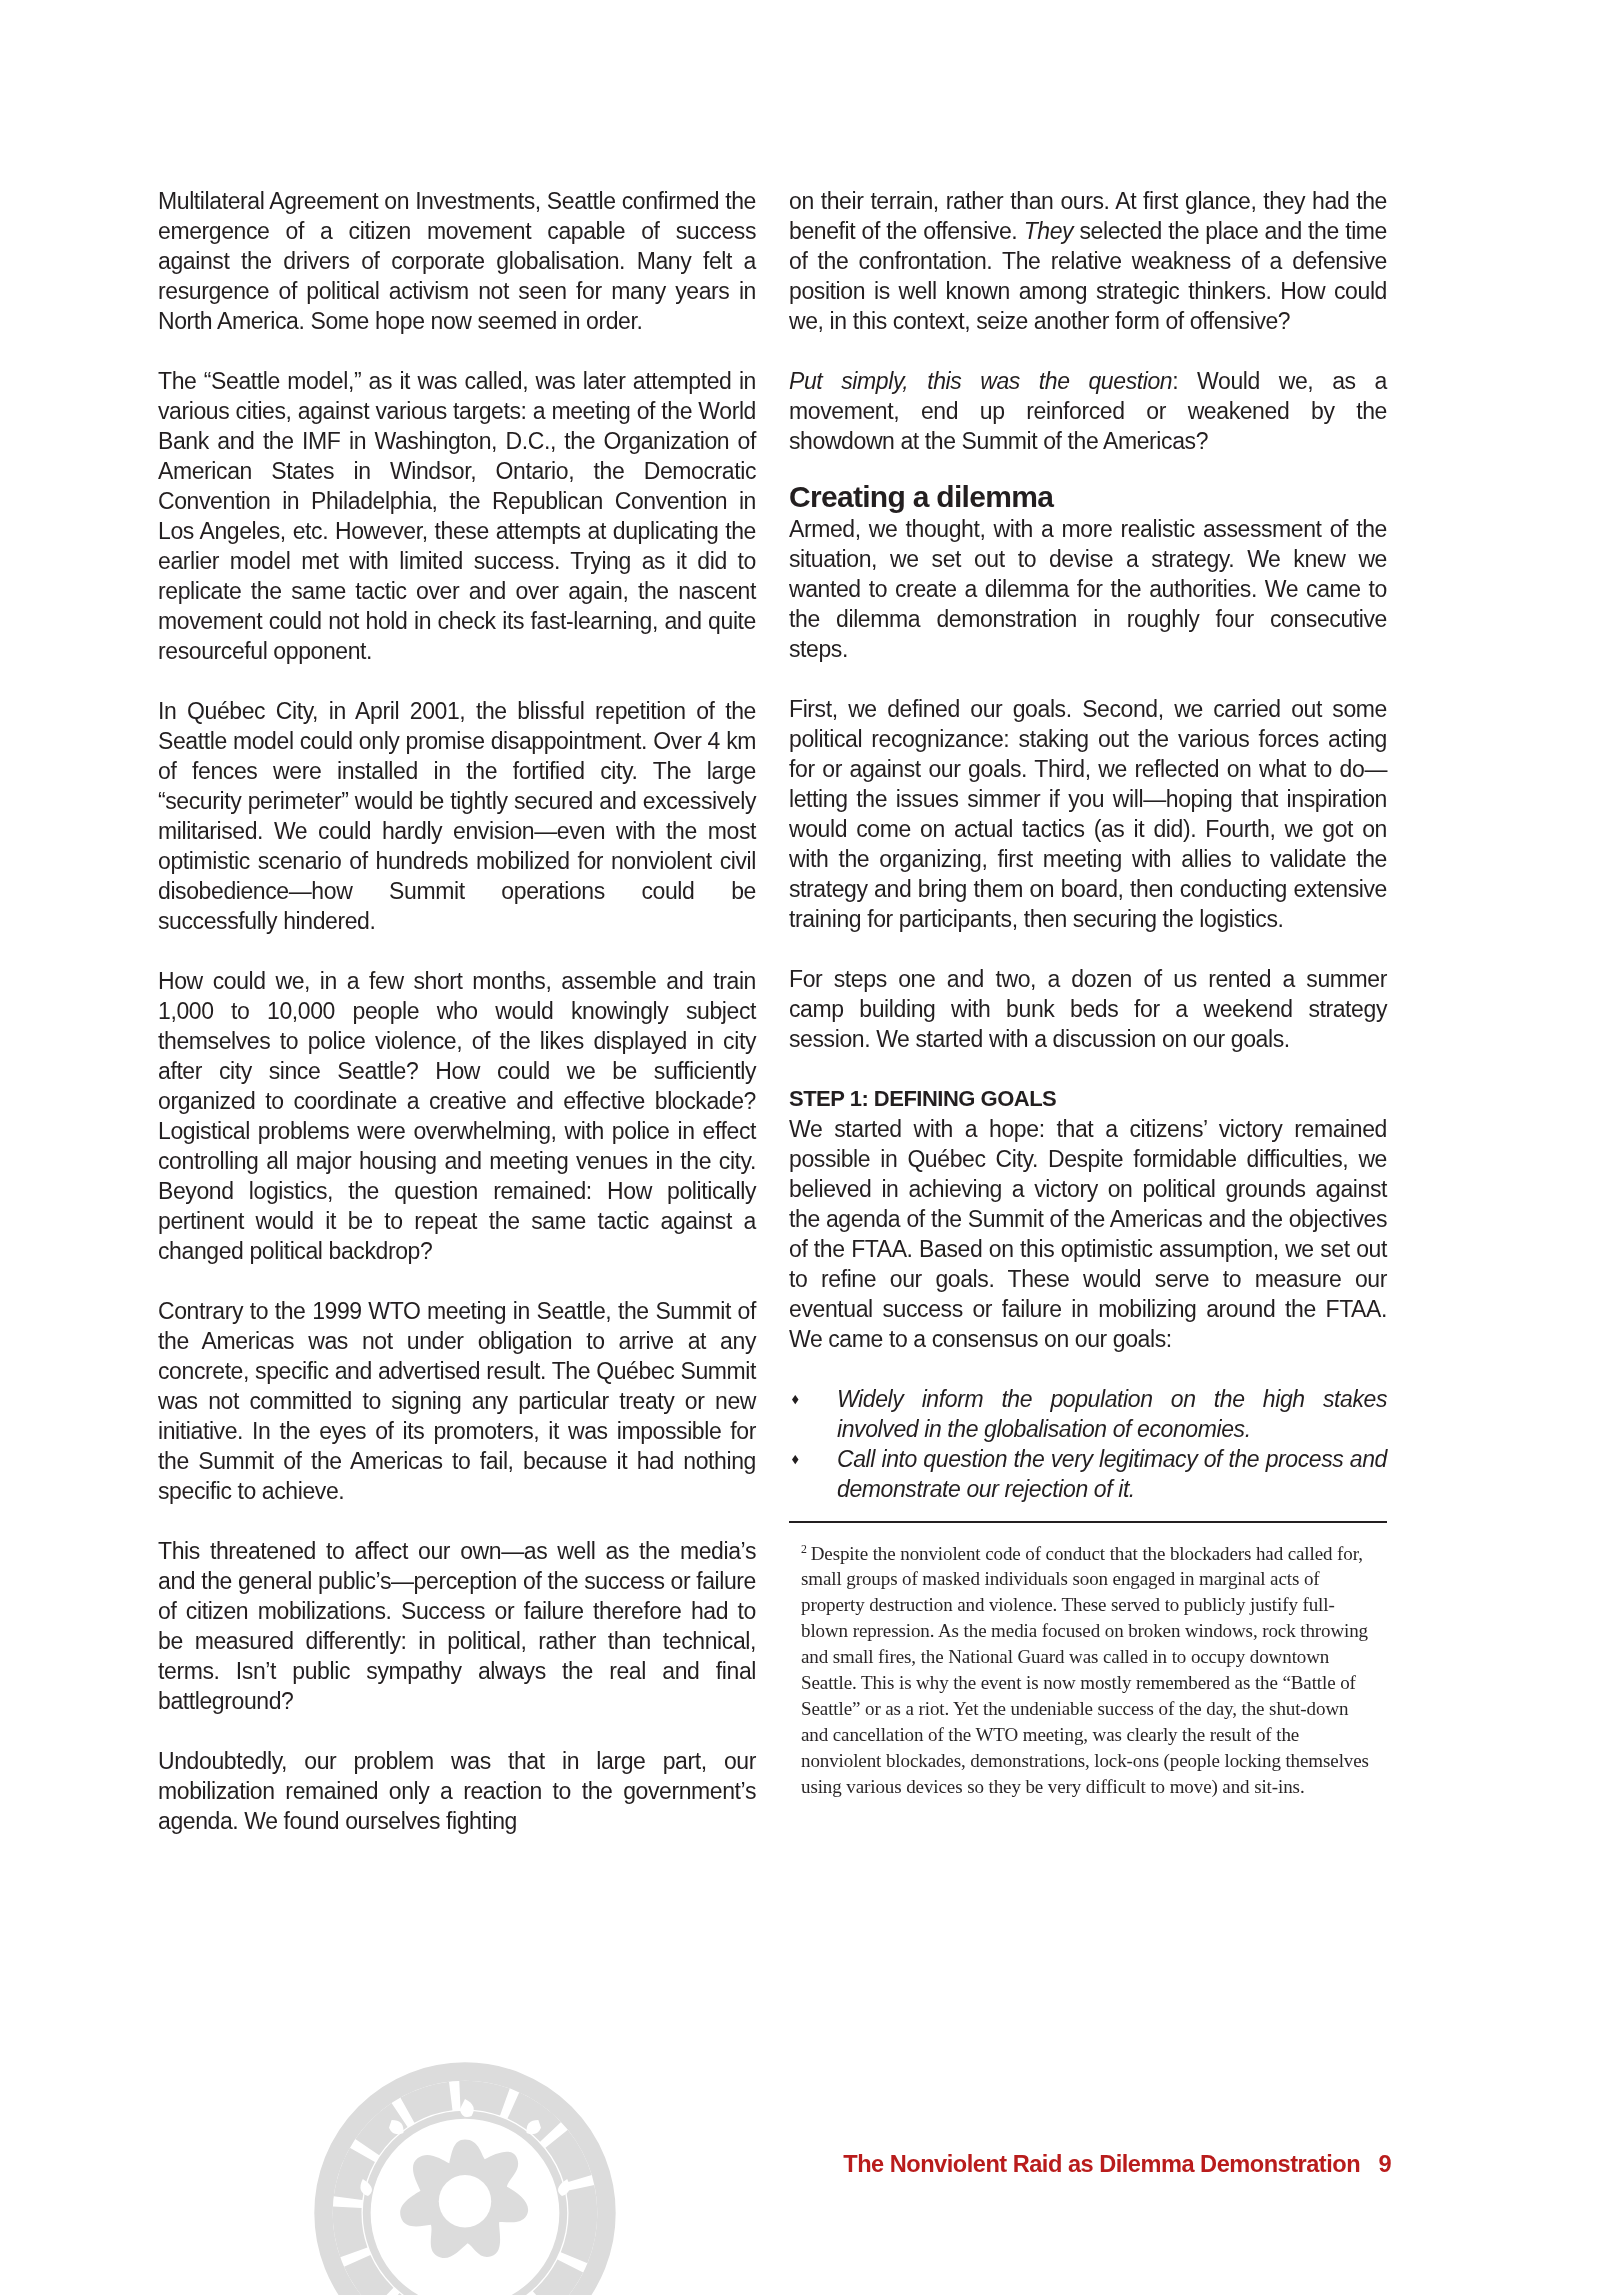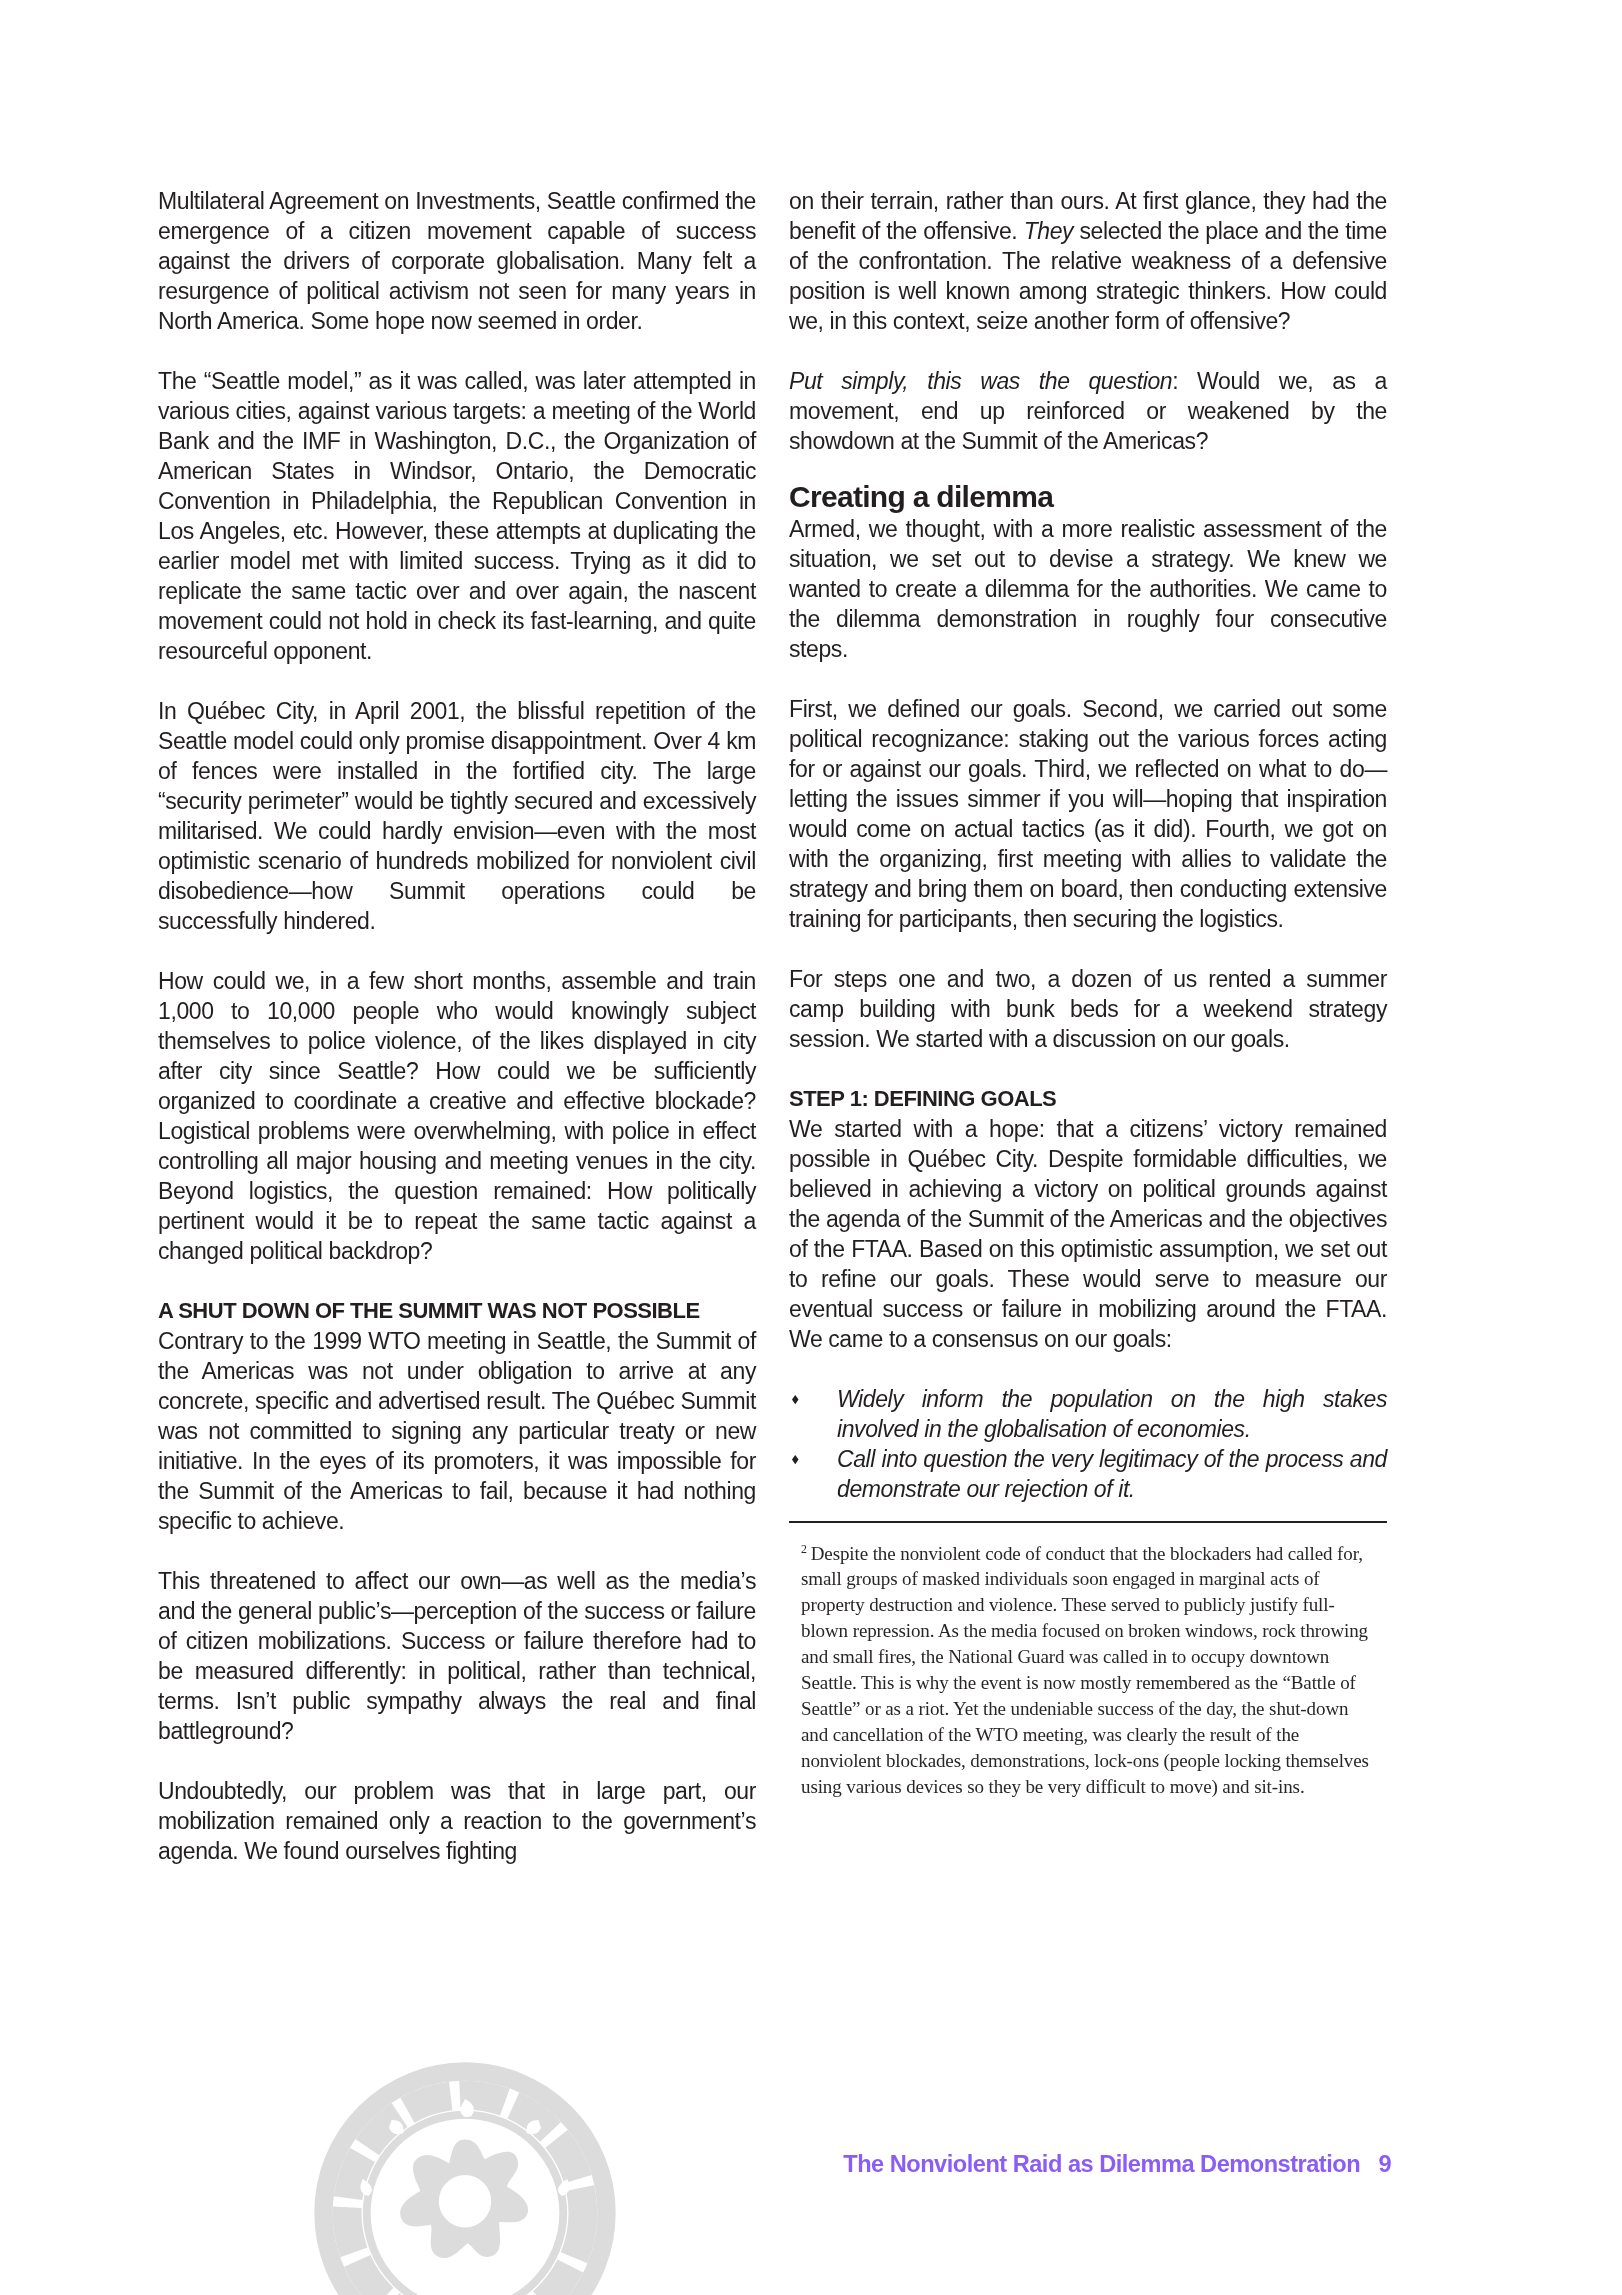--- a/index.html
+++ b/index.html
@@ -25,21 +25,21 @@
   ul.goals li { position: relative; padding-left: 48px; text-align: justify; font-style: italic; }
   ul.goals li .bullet { position: absolute; left: 3.3px; top: 11.8px; width: 6.5px; height: 9.2px; }
 
   .footnote-rule { border: none; border-top: 2px solid #231f20; margin: 17px 0 13px 0; width: 598px; }
   .footnote { font-family: "Liberation Serif", "DejaVu Serif", serif; font-size: 19px; line-height: 26px;
               color: #2a2627; letter-spacing: -0.1px; margin: 12px; text-align: left; }
   .footnote sup { font-size: 11.8px; vertical-align: 6.5px; margin-right: 3.9px; }
 
   .running-footer { position: absolute; left: 726px; top: 2151px; width: 665px; text-align: right;
                     font-family: "Liberation Sans", "DejaVu Sans", sans-serif; font-weight: bold;
-                    font-size: 23.6px; color: #8b5cf6; letter-spacing: -0.5px; z-index: 1; }
+                    font-size: 23.6px; color: #b91c1c; letter-spacing: -0.5px; z-index: 1; }
   .running-footer .page-num { margin-left: 18.3px; }
 </style>
 </head>
 <body>
 
 <div class="page">
 
   <svg class="watermark" viewBox="0 0 464 464">
     <g fill="none" stroke="#dcdcdc">
       <circle cx="232" cy="232" r="216" stroke-width="28"></circle>
@@ -64,21 +64,20 @@
                C176 136 196 150 208 156 C212 140 214 120 232 120 Z"></path>
     </g>
     <circle cx="232" cy="214" r="40" fill="#ffffff"></circle>
   </svg>
 
   <div class="col left">
     <p>Multilateral Agreement on Investments, Seattle confirmed the emergence of a citizen movement capable of success against the drivers of corporate globalisation. Many felt a resurgence of political activism not seen for many years in North America. Some hope now seemed in order.</p>
     <p>The “Seattle model,” as it was called, was later attempted in various cities, against various targets: a meeting of the World Bank and the IMF in Washington, D.C., the Organization of American States in Windsor, Ontario, the Democratic Convention in Philadelphia, the Republican Convention in Los Angeles, etc. However, these attempts at duplicating the earlier model met with limited success. Trying as it did to replicate the same tactic over and over again, the nascent movement could not hold in check its fast-learning, and quite resourceful opponent.</p>
     <p>In Québec City, in April 2001, the blissful repetition of the Seattle model could only promise disappointment. Over 4 km of fences were installed in the fortified city. The large “security perimeter” would be tightly secured and excessively militarised. We could hardly envision—even with the most optimistic scenario of hundreds mobilized for nonviolent civil disobedience—how Summit operations could be successfully hindered.</p>
     <p>How could we, in a few short months, assemble and train 1,000 to 10,000 people who would knowingly subject themselves to police violence, of the likes displayed in city after city since Seattle? How could we be sufficiently organized to coordinate a creative and effective blockade? Logistical problems were overwhelming, with police in effect controlling all major housing and meeting venues in the city. Beyond logistics, the question remained: How politically pertinent would it be to repeat the same tactic against a changed political backdrop?</p>
-    <h3 class="subhead">A SHUT DOWN OF THE SUMMIT WAS NOT POSSIBLE</h3>
     <p>Contrary to the 1999 WTO meeting in Seattle, the Summit of the Americas was not under obligation to arrive at any concrete, specific and advertised result. The Québec Summit was not committed to signing any particular treaty or new initiative. In the eyes of its promoters, it was impossible for the Summit of the Americas to fail, because it had nothing specific to achieve.</p>
     <p>This threatened to affect our own—as well as the media’s and the general public’s—perception of the success or failure of citizen mobilizations. Success or failure therefore had to be measured differently: in political, rather than technical, terms. Isn’t public sympathy always the real and final battleground?</p>
     <p class="tight">Undoubtedly, our problem was that in large part, our mobilization remained only a reaction to the government’s agenda. We found ourselves fighting</p>
   </div>
 
   <div class="col right">
     <p><span>on their terrain, rather than ours. At first glance, they had the benefit of the offensive. </span><em>They</em><span> selected the place and the time of the confrontation. The relative weakness of a defensive position is well known among strategic thinkers. How could we, in this context, seize another form of offensive?</span></p>
     <p class="tight"><em>Put simply, this was the question</em><span>: Would we, as a movement, end up reinforced or weakened by the showdown at the Summit of the Americas?</span></p>
 
     <h2 class="section-title" style="margin-top:23.6px;">Creating a dilemma</h2>

